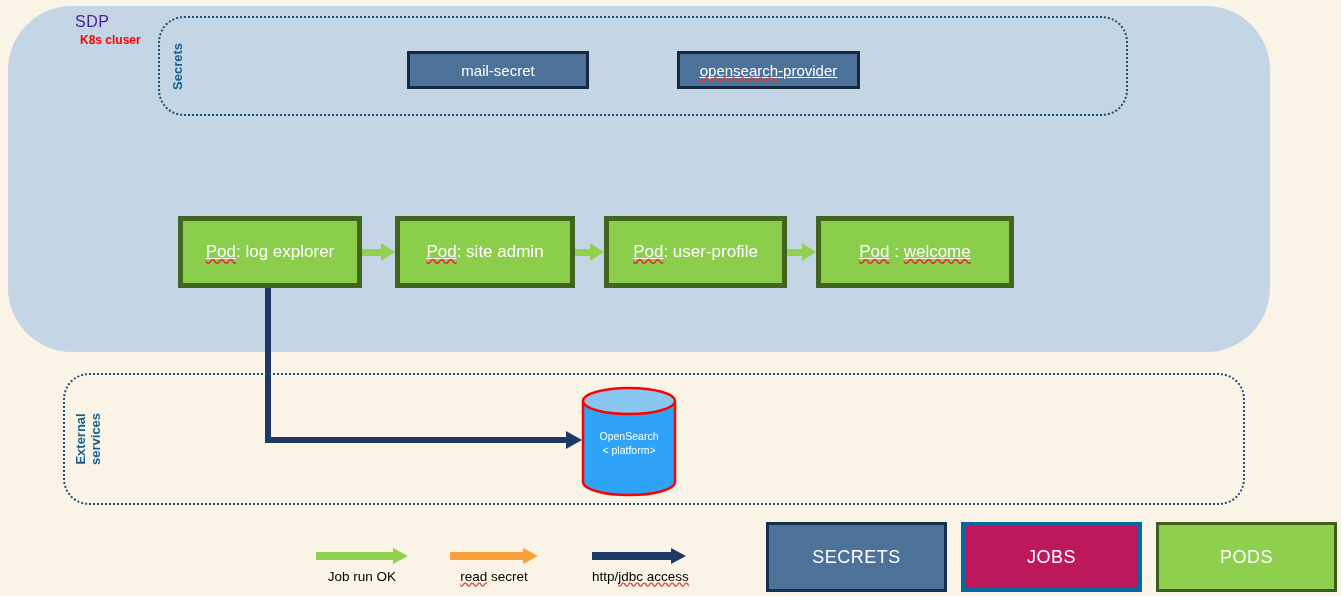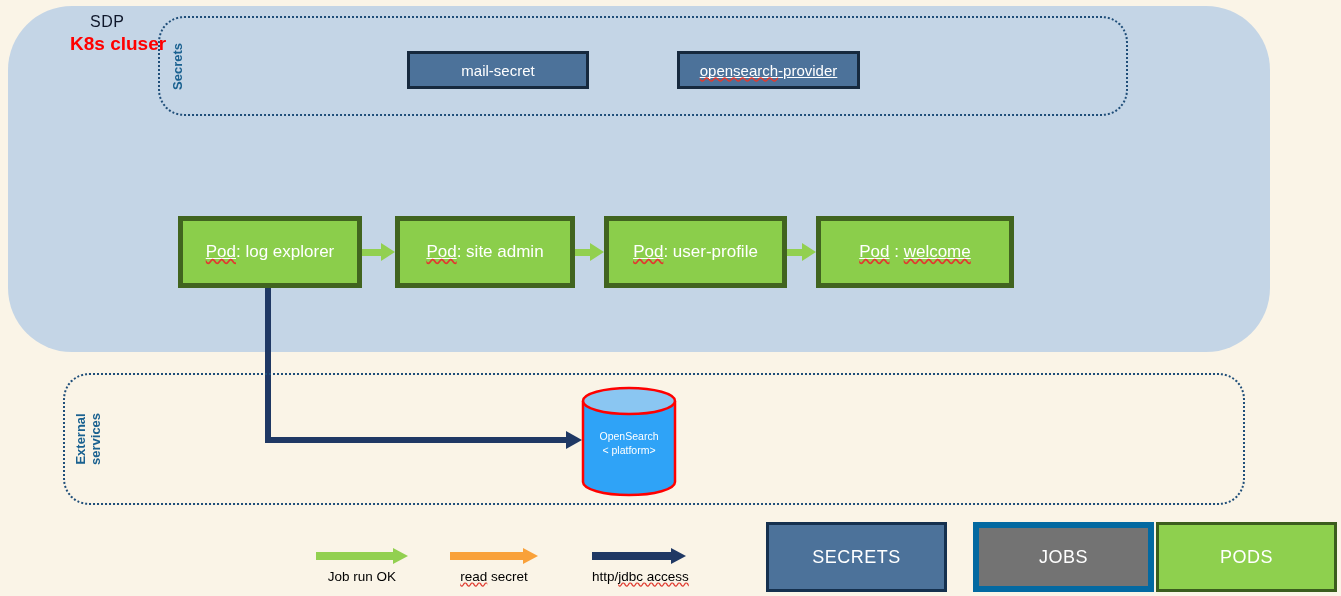--- a/index.html
+++ b/index.html
@@ -10,22 +10,22 @@
     font-family:"Liberation Sans", sans-serif;
     overflow:hidden;
   }
   .abs { position:absolute; }
 
   
   .cluster {
     left:8px; top:6px; width:1262px; height:346px;
     background:#C4D5E6; border-radius:64px;
   }
-  .sdp-title { left:90px; top:13px; color:#0f172a; font-size:16px; letter-spacing:0.5px; }
-  .k8s-subtitle { left:70px; top:33px; color:#FF0000; font-size:19px; font-weight:bold; }
+  .sdp-title { left:75px; top:13px; color:#4c1d95; font-size:16px; letter-spacing:0.5px; }
+  .k8s-subtitle { left:80px; top:33px; color:#FF0000; font-size:12px; font-weight:bold; }
 
   
   .dotted-box {
     border:2px dotted #1F4E79; border-radius:26px;
   }
   .secrets-box { left:158px; top:16px; width:970px; height:100px; }
   .external-box { left:63px; top:373px; width:1182px; height:132px; }
 
   .vlabel-wrap {
     display:flex; align-items:center; justify-content:center;
@@ -110,21 +110,21 @@
   .legend-label { margin-top:5px; font-size:13.5px; color:#000000; white-space:pre; }
 
   
   .big-btn {
     top:522px; width:181px; height:70px;
     color:#FFFFFF; font-size:18px; letter-spacing:0.5px;
     display:flex; align-items:center; justify-content:center;
     cursor:pointer;
   }
   .btn-secrets { left:766px; background:#4C729A; border:3px solid #15304E; }
-  .btn-jobs    { left:961px; background:#737373; border:6px solid #0369a1;margin-left:12px; }
+  .btn-jobs    { left:961px; background:#be185d; border:4px solid #0369a1; }
   .btn-pods    { left:1156px; background:#8ED04E; border:3px solid #3B5D1E; }
 </style>
 </head>
 <body>
 
 <div class="abs cluster"></div>
 <div class="abs sdp-title">SDP</div>
 <div class="abs k8s-subtitle">K8s cluser</div>
 
 <div class="abs dotted-box secrets-box"></div>

